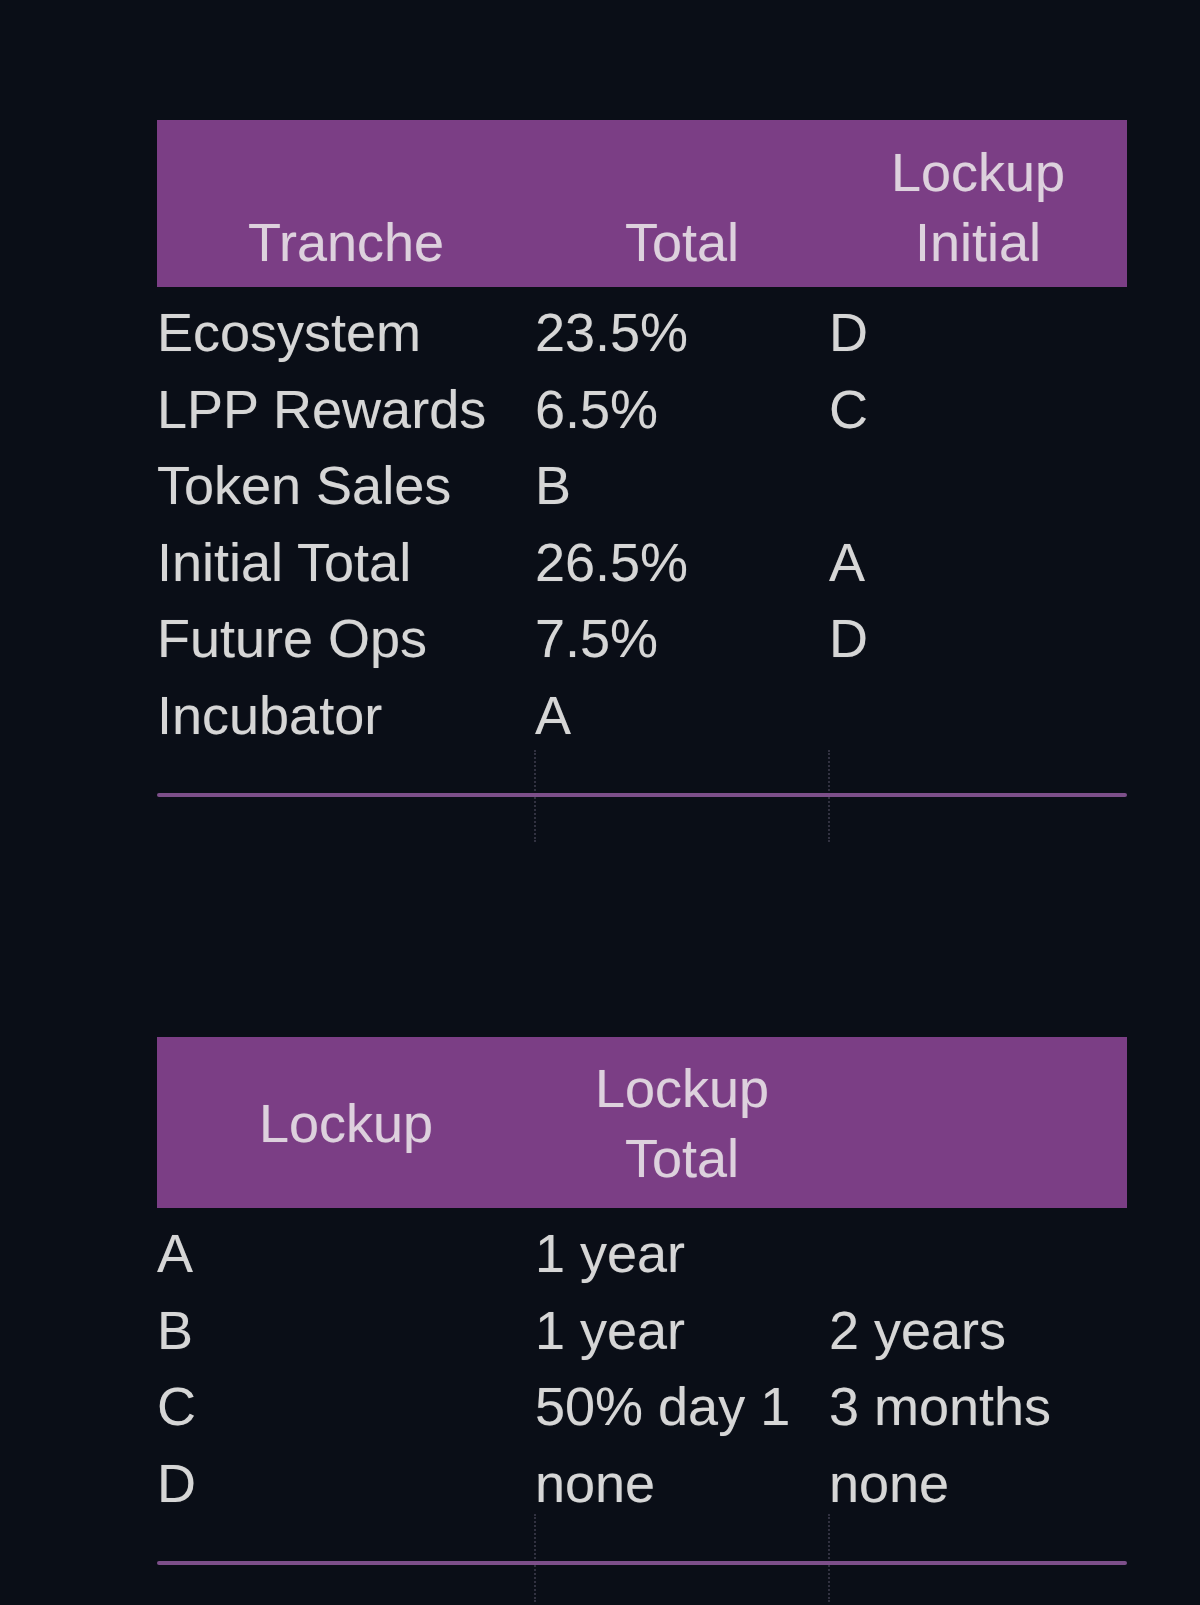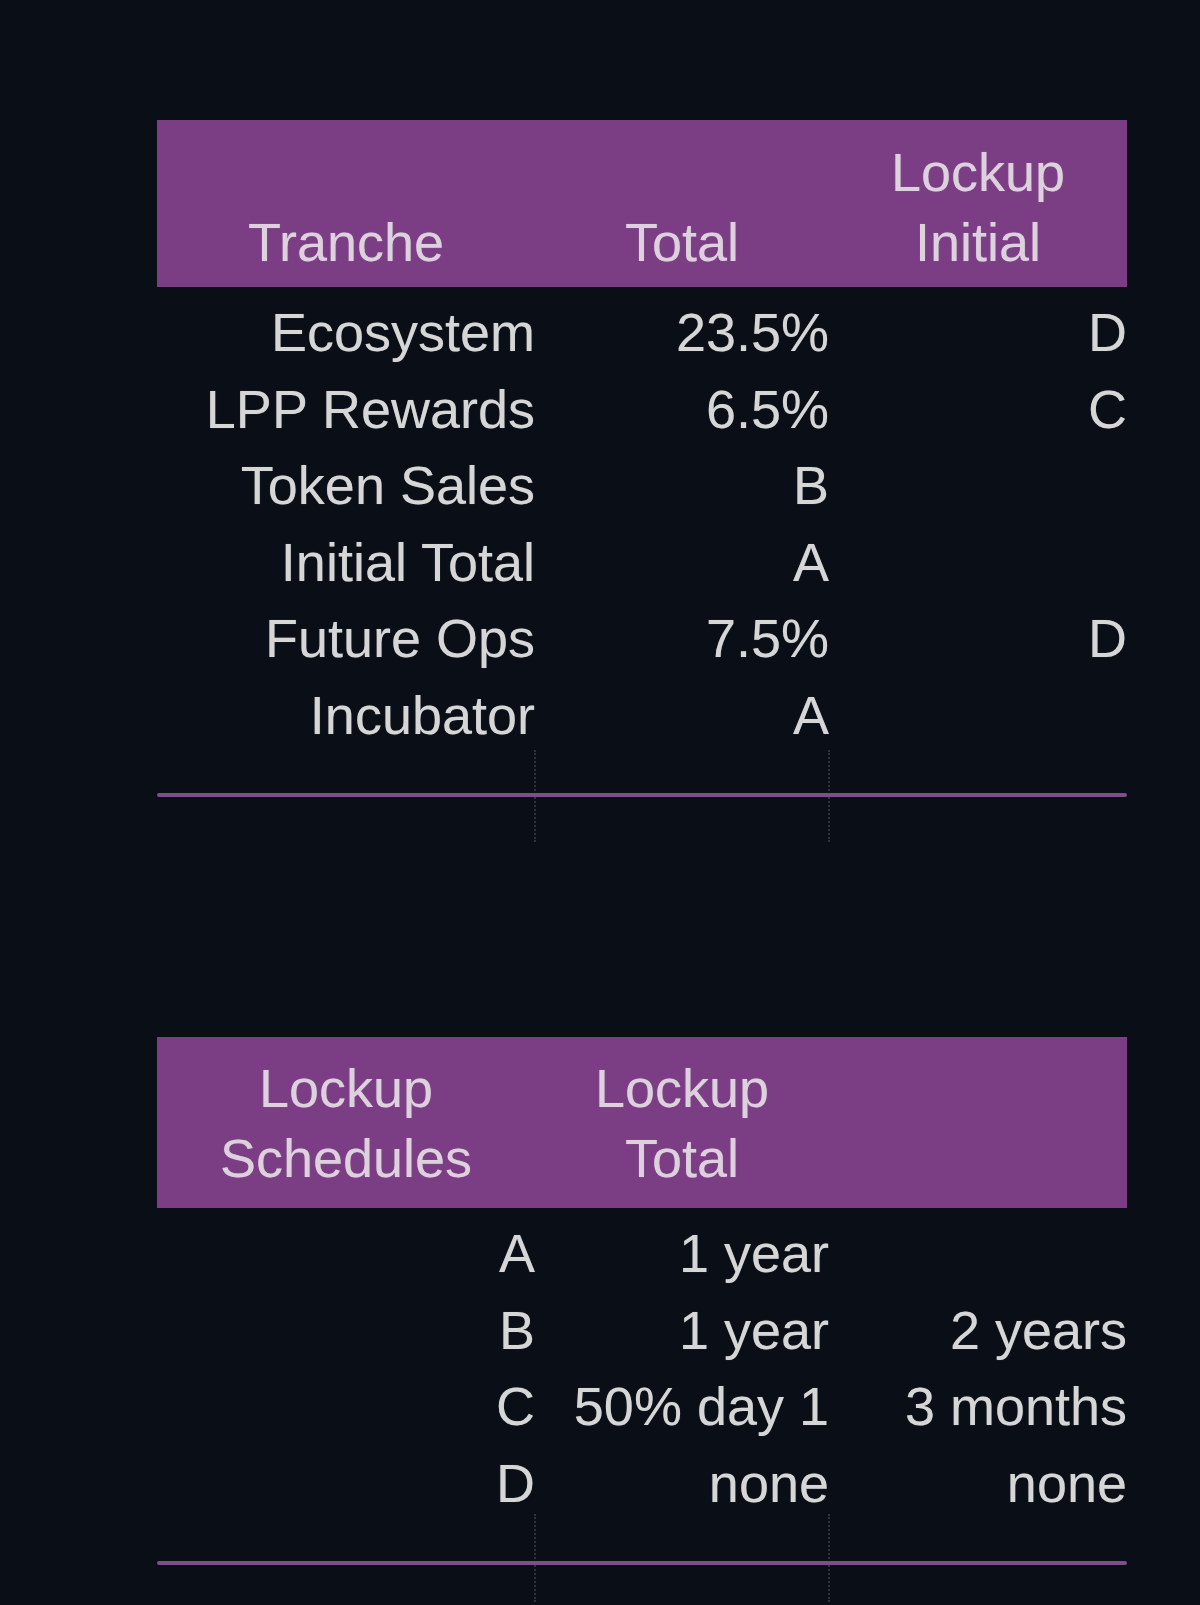--- a/index.html
+++ b/index.html
@@ -34,21 +34,21 @@
   #lockup-table .th { justify-content: center; padding-bottom: 0; }
 
   .tbody { padding-top: 7px; color: #d6d6d6; }
   .tr {
     display: grid;
     grid-template-columns: 378px 294px 298px;
     height: 76.5px;
     align-items: center;
   }
   .td {
-    text-align: right;
+    text-align: left;
     font-size: 54px;
     text-shadow: 0 0 1px rgba(225,225,225,0.35);
   }
 
   .hr {
     position: absolute; left: 157px; width: 970px; height: 4px;
     background: #7d4f8a; border-radius: 2px;
   }
   #divider-1 { top: 793px; }
   #divider-2 { top: 1561px; }
@@ -90,20 +90,21 @@
         <span class="td">LPP Rewards</span>
         <span class="td">6.5%</span>
         <span class="td">C</span>
       </div>
       <div class="tr">
         <span class="td">Token Sales</span>
         <span class="td">B</span>
       </div>
       <div class="tr">
         <span class="td">Initial Total</span>
+        <span class="td">26.5%</span>
         <span class="td">A</span>
       </div>
       <div class="tr">
         <span class="td">Future Ops</span>
         <span class="td">7.5%</span>
         <span class="td">D</span>
       </div>
       <div class="tr">
         <span class="td">Incubator</span>
         <span class="td">A</span>
@@ -112,21 +113,20 @@
   </div>
 
   <div class="vdot" id="sep-1a"></div>
   <div class="vdot" id="sep-1b"></div>
   <div class="hr" id="divider-1"></div>
 
   <div class="tbl" id="lockup-table" style="top:1037px">
     <div class="thead">
       <div class="th">
         <span>Lockup</span>
-        <span>Schedules</span>
       </div>
       <div class="th">
         <span>Lockup</span>
         <span>Total</span>
       </div>
     </div>
     <div class="tbody">
       <div class="tr">
         <span class="td">A</span>
         <span class="td">1 year</span>

